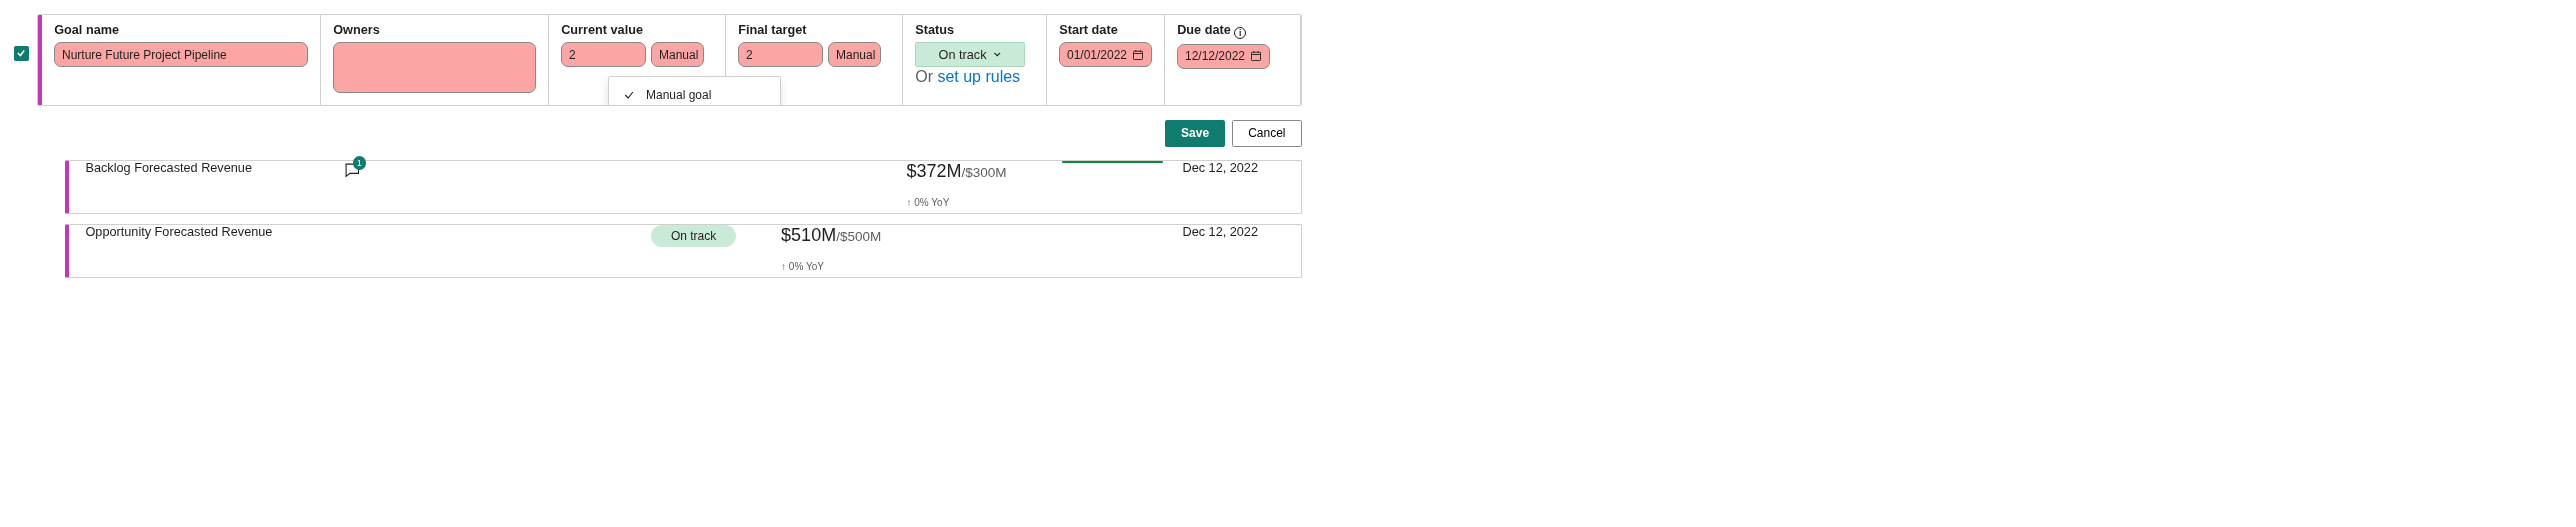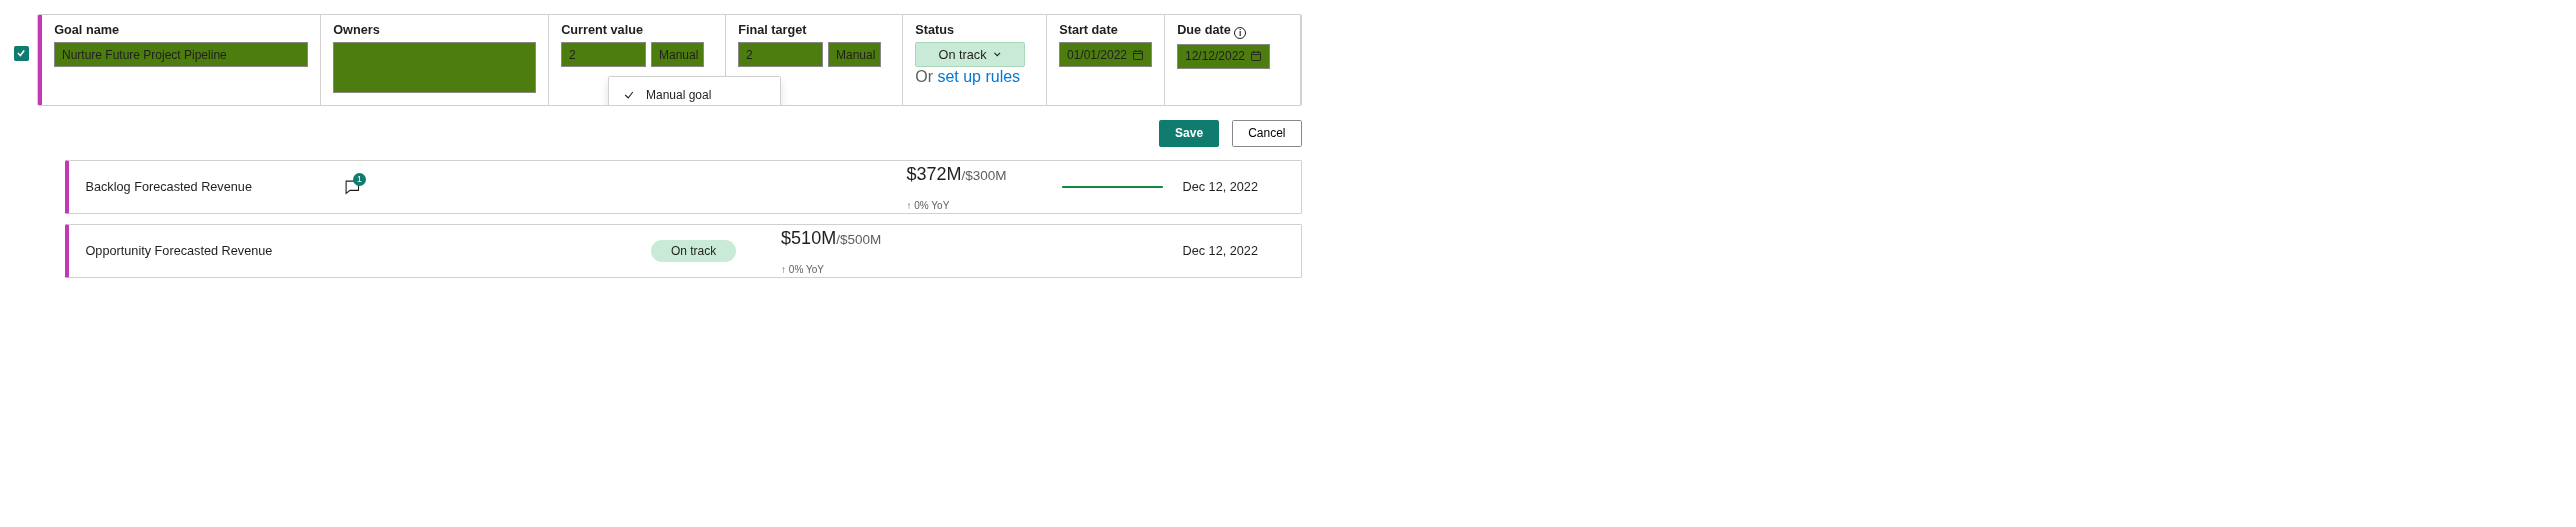--- a/index.html
+++ b/index.html
@@ -25,22 +25,22 @@
   .check svg{width:10px;height:10px;stroke:#fff;stroke-width:2.5;fill:none}
 
   .card{flex:1;display:flex;border:0.8px solid var(--border-light);border-radius:1.7px;overflow:hidden;position:relative}
   .card-bar{width:4.2px;background:var(--magenta);align-self:stretch}
   .col{padding:8.5px 12px 12px 12px;border-right:0.8px solid var(--border-light)}
   .col:last-child{border-right:none}
   .col-label{font-weight:600;margin-bottom:5px;white-space:nowrap}
   .info-ic{display:inline-block;width:12px;height:12px;border:1px solid var(--text);border-radius:50%;font-size:8.5px;line-height:10px;text-align:center;margin-left:3.4px;vertical-align:-1.7px}
 
   .fld, .sel, .datefld{
-    border:0.8px solid var(--border);border-radius:0;height:25px;line-height:24px;
-    padding:0 6.8px;background:#4d7c0f;color:var(--text);font-size:12px;
+    border:0.8px solid var(--border);border-radius:7px;height:25px;line-height:24px;
+    padding:0 6.8px;background:#fca5a5;color:var(--text);font-size:12px;
     display:flex;align-items:center;gap:5px;
   }
   .fld{width:254px}
   .owners{width:203px;height:51px}
   .pair{display:flex;gap:5px}
   .val-in{width:85px}
   .sel{cursor:pointer;justify-content:space-between;width:53px}
   .chev{width:8.5px;height:8.5px}
   .chev path{stroke:var(--text);stroke-width:1.5;fill:none}
 
@@ -52,26 +52,26 @@
   .cal-ic{width:12px;height:12px}
   .cal-ic rect,.cal-ic line{stroke:var(--text);stroke-width:1.2;fill:none}
 
   
   .menu{position:absolute;top:61px;left:570px;width:173px;background:#fff;border:0.8px solid var(--border-light);border-radius:1.7px;box-shadow:0 5px 10px rgba(0,0,0,.12);z-index:10;padding:5px 0}
   .mi{display:flex;align-items:center;gap:10px;padding:6.8px 12px;font-size:12px;cursor:pointer}
   .mi-ic{width:15px;display:flex;justify-content:center}
   .mi svg{width:12px;height:12px;stroke:var(--text);stroke-width:1.5;fill:none}
 
   
-  .actions{display:flex;justify-content:flex-end;gap:13px;margin:13.5px 0 13.5px 0}
+  .actions{display:flex;justify-content:flex-end;gap:7px;margin:13.5px 0 13.5px 0}
   .btn{height:27px;padding:0 15px;border-radius:1.7px;font-size:12px;cursor:pointer;border:0.8px solid var(--border);background:#fff}
   .btn-primary{background:var(--teal-btn);border-color:var(--teal-btn);color:#fff;font-weight:600}
 
   
-  .sub{display:flex;align-items:center;border:0.8px solid var(--border-light);border-left:4.2px solid var(--magenta);border-radius:1.7px;margin:0 0 10px 51px;height:54px;padding:0 17px;gap:20px}
+  .sub{display:flex;align-items:flex-start;border:0.8px solid var(--border-light);border-left:4.2px solid var(--magenta);border-radius:1.7px;margin:0 0 10px 51px;height:54px;padding:0 17px;gap:20px}
   .sub-name{width:237px;font-size:12.7px}
   .chat{position:relative;width:18.6px;height:18.6px}
   .chat svg{width:18.6px;height:18.6px;stroke:var(--text);stroke-width:1.4;fill:none}
   .badge{position:absolute;top:-5px;right:-5px;background:var(--teal-btn);color:#fff;border-radius:50%;width:13.5px;height:13.5px;font-size:8.5px;display:flex;align-items:center;justify-content:center}
   .sub-status{width:135px;display:flex;justify-content:center}
   .pill{background:var(--green-pill);border-radius:12px;height:22px;padding:0 20px;display:flex;align-items:center;font-size:12px}
   .metric{width:135px}
   .metric-main{font-size:18px}
   .metric-main b{font-weight:400}
   .metric-sec{color:var(--text-sec);font-size:13.5px}

